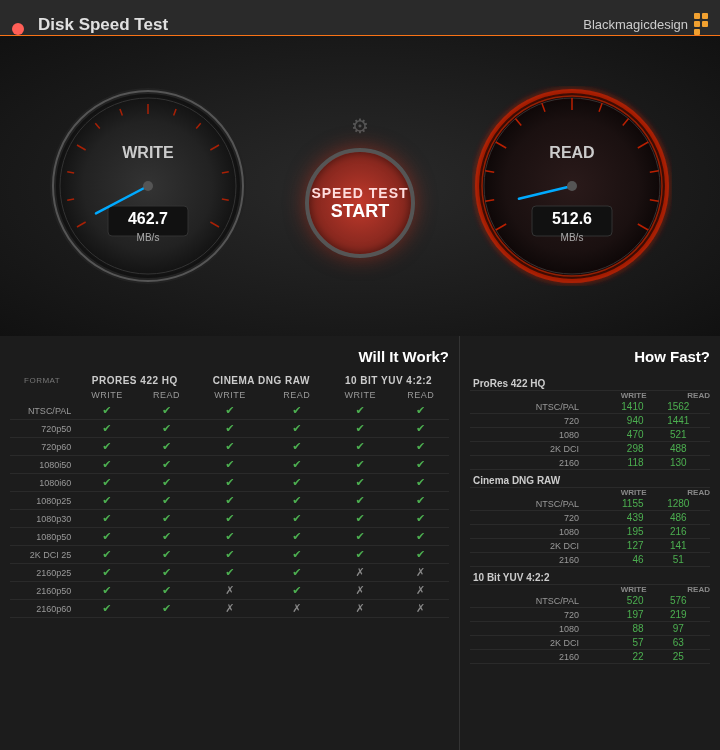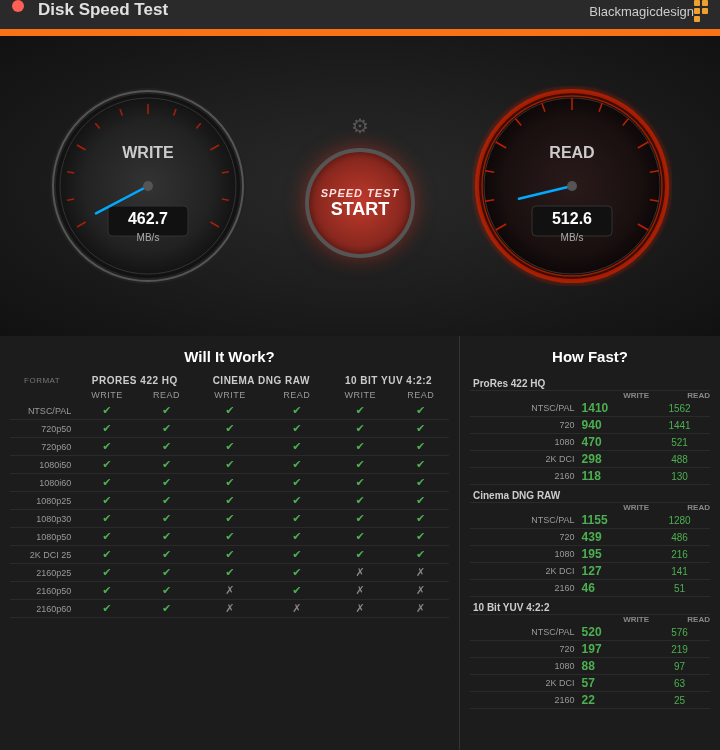--- a/index.html
+++ b/index.html
@@ -9,40 +9,41 @@
       background: #1a1a1a;
       font-family: Arial, sans-serif;
       overflow: hidden;
     }
 
     
     .title-bar {
       background: #2a2a2a;
       height: 36px;
       display: flex;
-      align-items: flex-start;
+      align-items: flex-end;
       padding: 0 12px;
-      border-bottom: 7px solid #f97316;
+      border-bottom: 1px solid #f97316;
     }
     .close-btn {
       width: 12px; height: 12px;
       background: #ff5f57;
       border-radius: 50%;
       margin-right: 6px;
     }
     .title-bar-title {
       color: #e0e0e0;
       font-size: 17px;
       font-weight: bold;
       margin-left: 8px;
     }
     .brand-logo {
       margin-left: auto;
       display: flex;
       align-items: center;
+      gap: 6px;
     }
     .brand-text {
       color: #ccc;
       font-size: 13px;
     }
     .brand-dots {
       display: flex;
       flex-direction: column;
       gap: 2px;
     }
@@ -90,25 +91,24 @@
       height: 110px;
       border-radius: 50%;
       background: radial-gradient(circle, #c0392b 0%, #922b21 50%, #6e2018 100%);
       border: 4px solid #555;
       box-shadow: 0 0 20px rgba(200,50,30,0.5), inset 0 0 10px rgba(0,0,0,0.5);
       cursor: pointer;
       z-index: 10;
     }
     .center-btn .speed-test-label {
       color: #ffdddd;
-      font-size: 11px;
+      font-size: 14px;
       font-weight: bold;
       letter-spacing: 1px;
       text-transform: uppercase;
-      font-style: italic;
     }
     .center-btn .start-label {
       color: #fff;
       font-size: 18px;
       font-weight: bold;
       text-transform: uppercase;
     }
 
     
     .data-section {
@@ -124,21 +124,21 @@
     }
     .right-panel {
       width: 260px;
       padding: 12px 10px 10px 10px;
     }
 
     .panel-title {
       color: #fff;
       font-size: 15px;
       font-weight: bold;
-      text-align: center;
+      text-align: right;
       margin-bottom: 8px;
     }
 
     .compat-table {
       width: 100%;
       border-collapse: collapse;
       font-size: 10px;
     }
     .compat-table th {
       color: #999;
@@ -208,23 +208,22 @@
       font-size: 10px;
     }
     .speed-table .res-name {
       color: #999;
       text-align: right;
       font-size: 9px;
       padding-right: 4px;
     }
     .speed-table .write-val {
       color: #4caf50;
-      text-align: left;
-      font-size: 12px;
-      font-weight: bold;
+      text-align: right;
+      font-size: 10px;
     }
     .speed-table .read-val {
       color: #4caf50;
       text-align: center;
       font-size: 10px;
     }
   </style>
 </head>
 <body>
 

